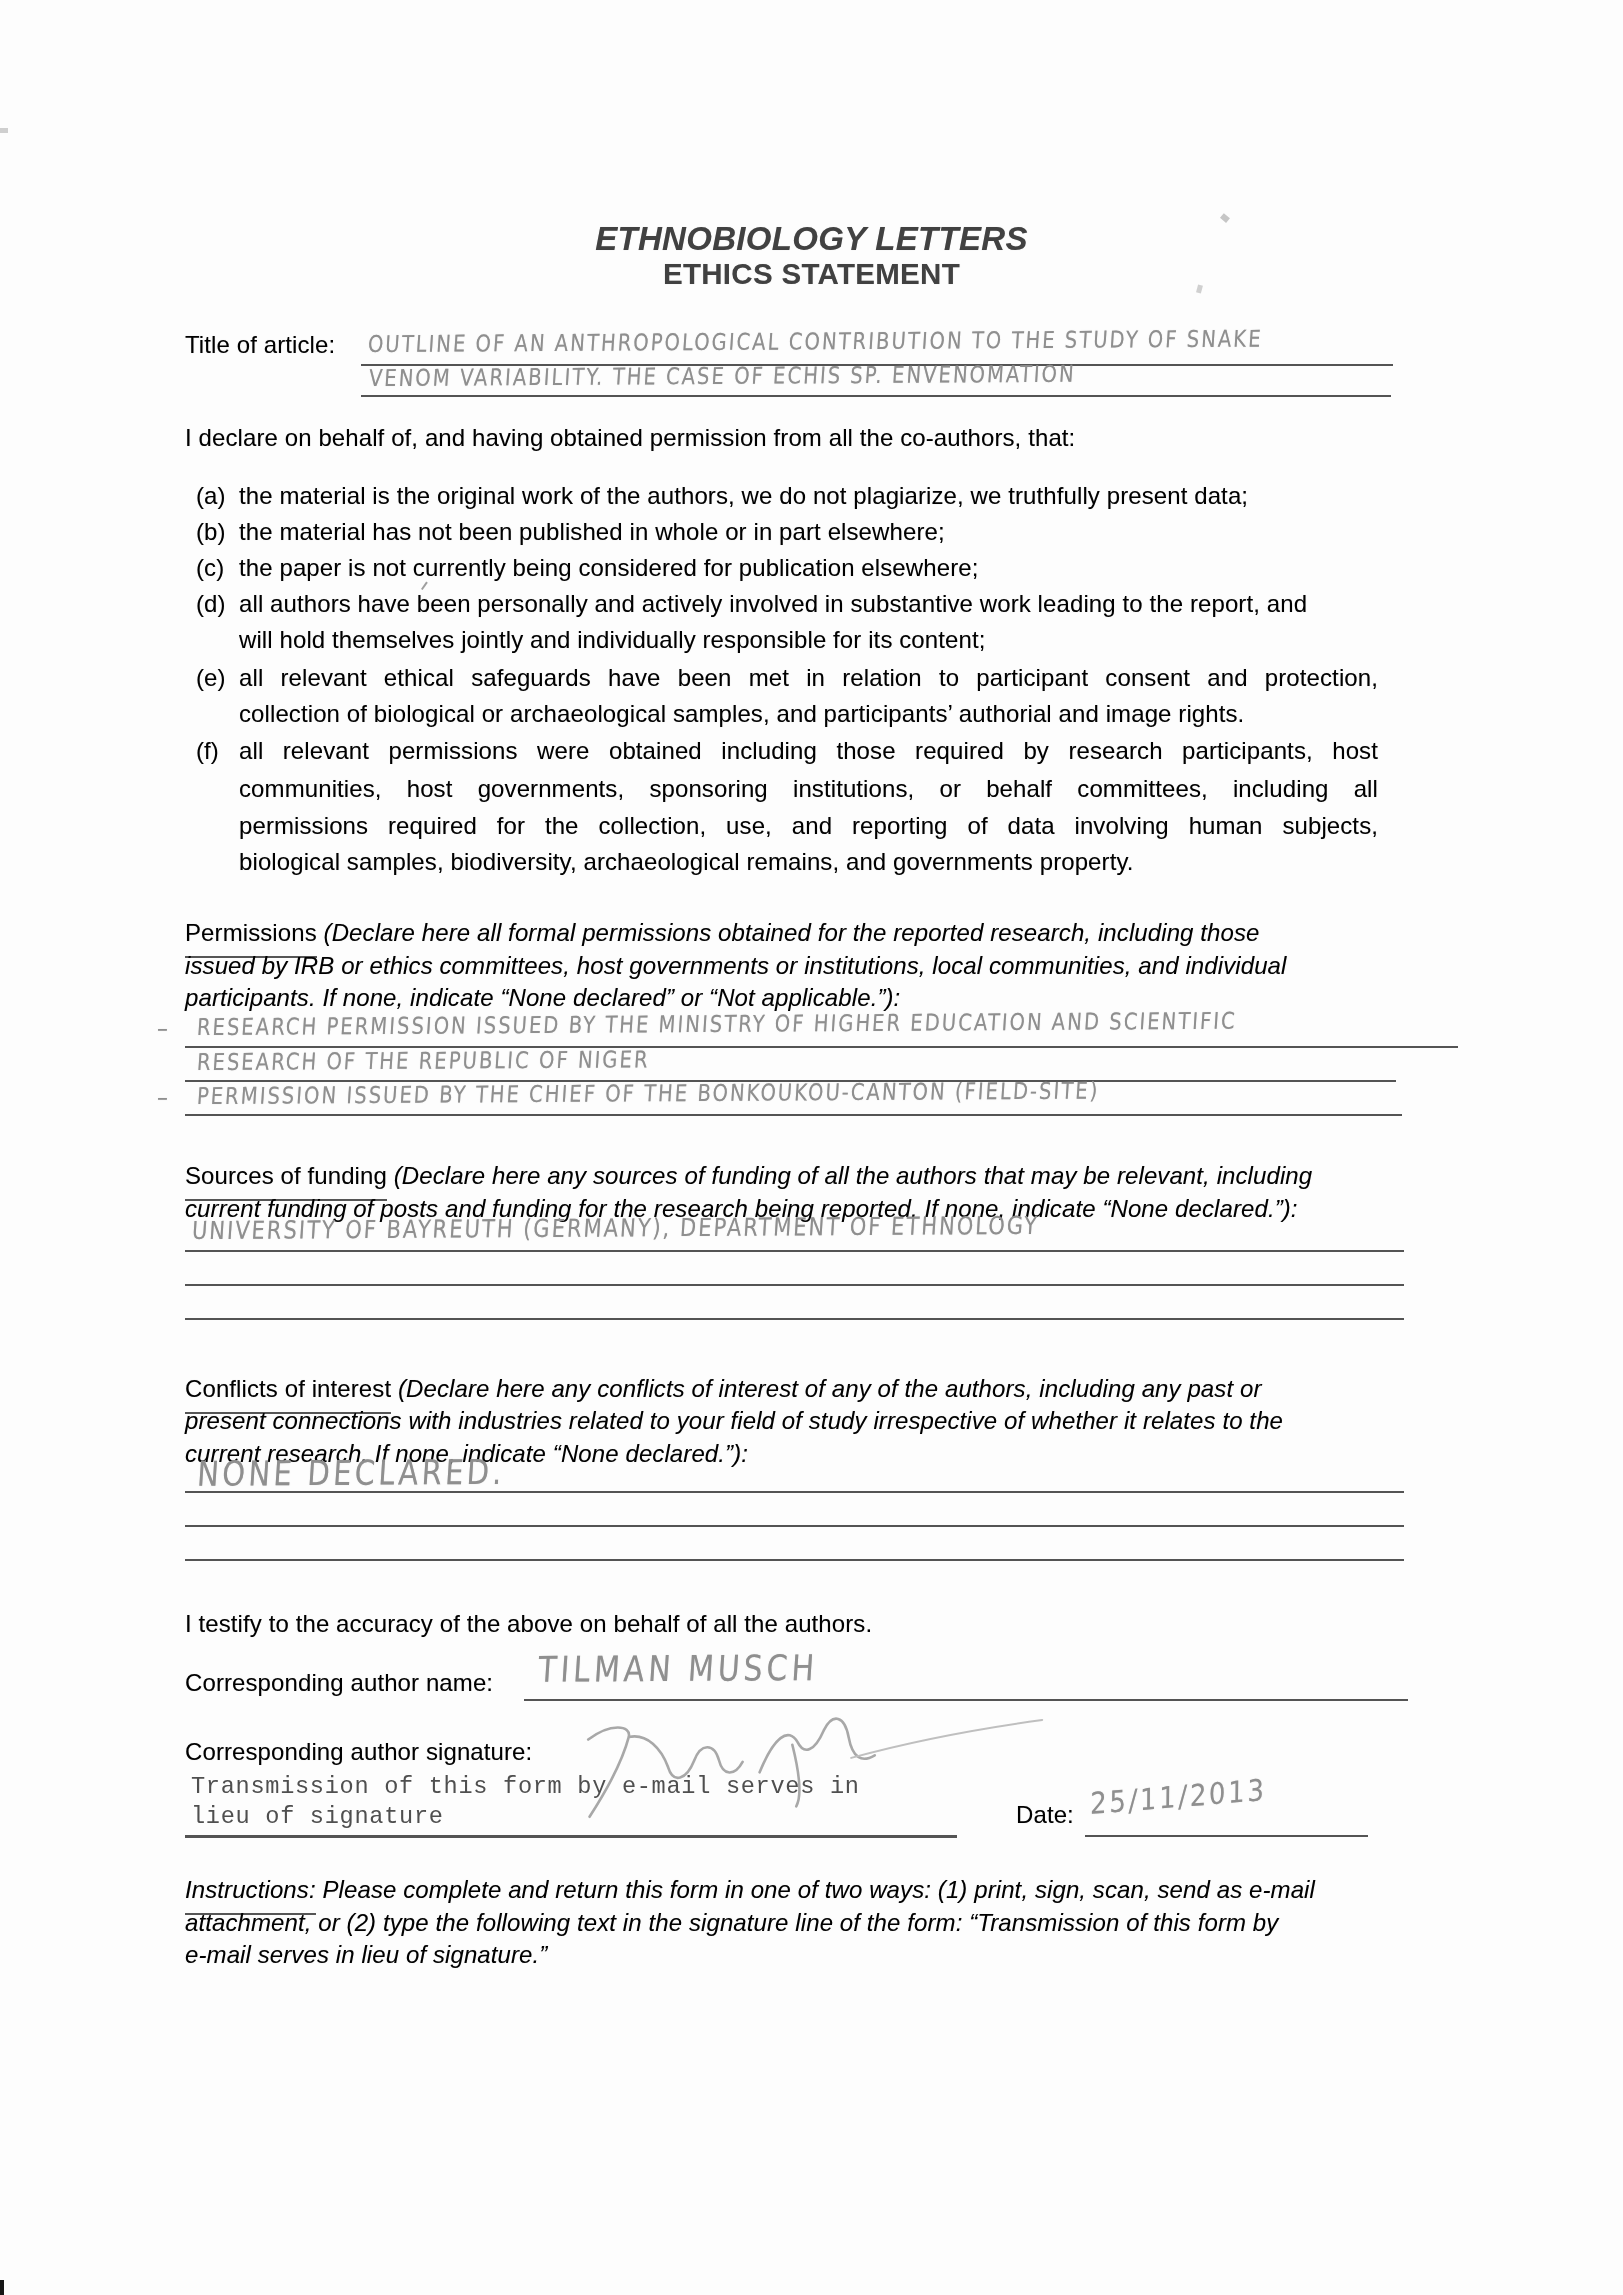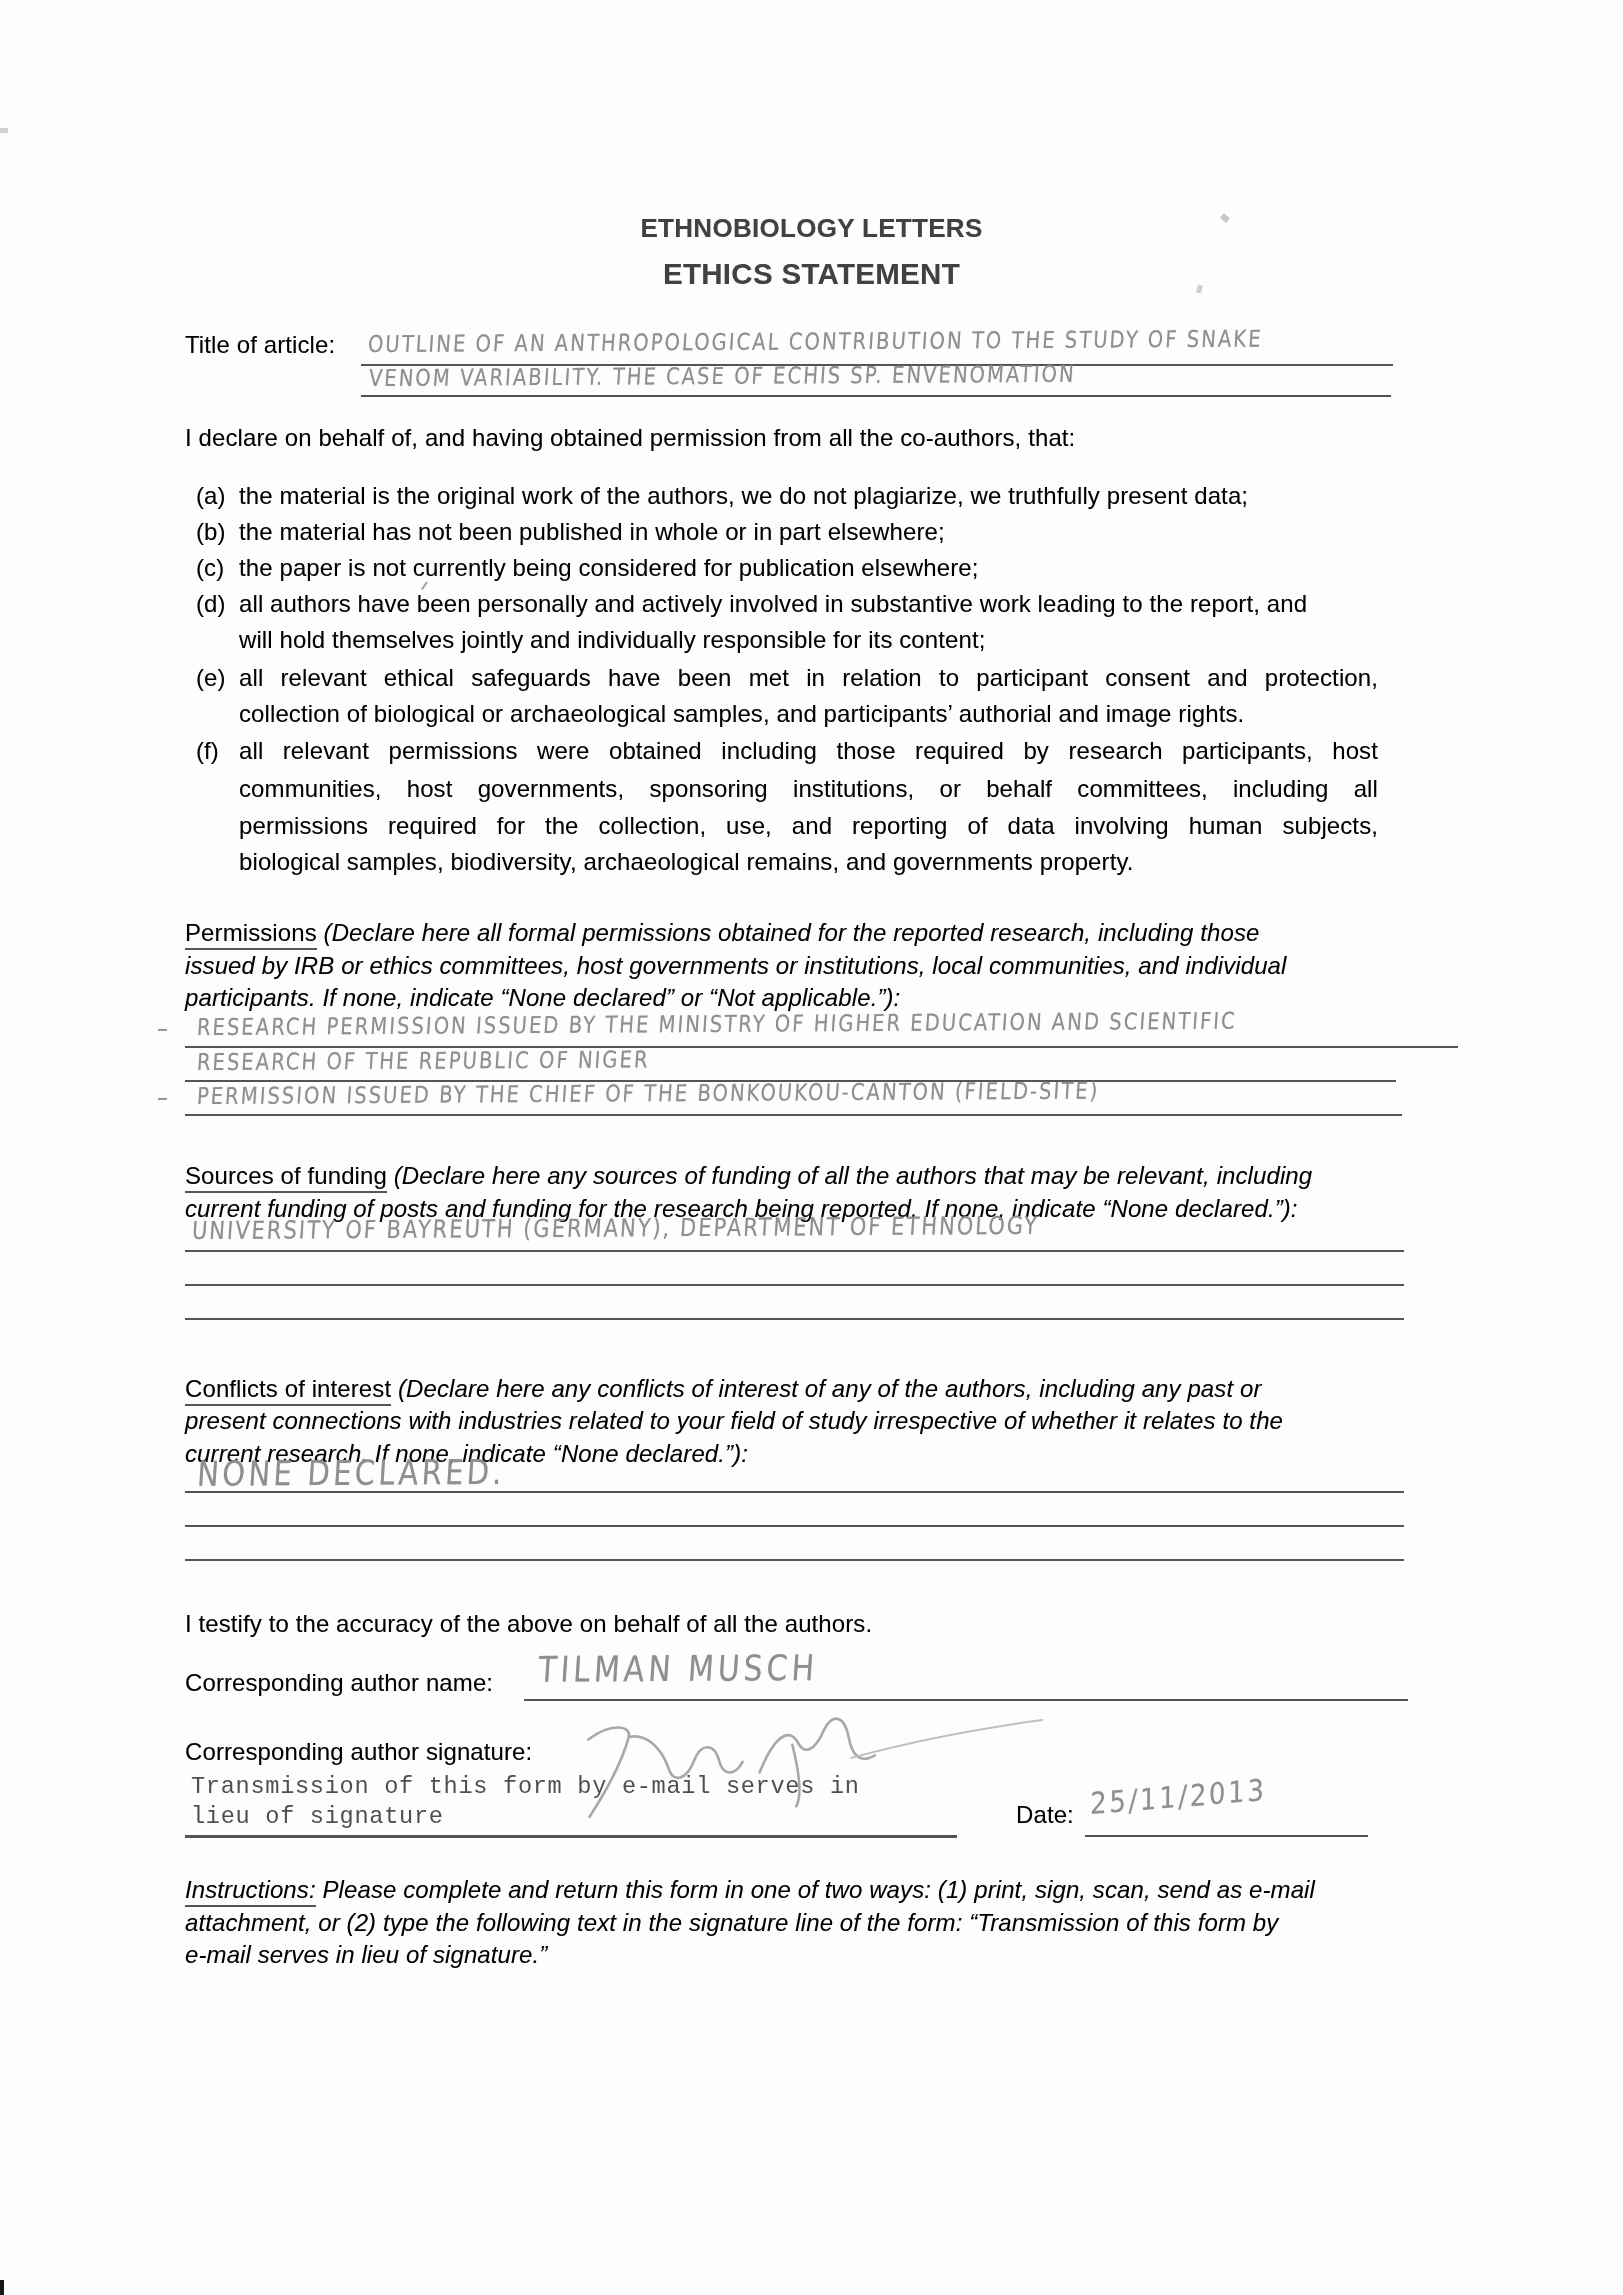--- a/index.html
+++ b/index.html
@@ -1,24 +1,24 @@
 <!DOCTYPE html>
 <html style="font-size:10.5px"><head>
 <meta charset="utf-8">
 <style>
   html,body{margin:0;padding:0;background:#e8e8e8;}
   .page{position:relative;width:1623px;height:2295px;background:#fdfdfd;overflow:hidden;
         font-family:"Liberation Sans",sans-serif;color:#4a4a4a;}
   .line{position:absolute;white-space:nowrap;font-size:24px;color:#000000;
         letter-spacing:0.1px;text-shadow:0 0 0.7px rgba(90,90,90,.35);}
   .center{left:0;width:1623px;text-align:center;}
-  .h1{font-size:26px;font-weight:bold;color:#414141;letter-spacing:0.3px;}
+  .h1{font-size:33px;font-weight:bold;font-style:italic;color:#414141;letter-spacing:0.3px;margin-top:7px;}
   .h2{font-size:29.5px;font-weight:bold;color:#414141;letter-spacing:0.3px;}
   .em{font-style:italic;}
-  .shead{border-bottom:2px solid #555;padding-bottom:2px;}
+  .shead{border-bottom:2px solid #555;padding-bottom:10px;}
   .just{white-space:normal;width:1139px;text-align:justify;text-align-last:justify;}
   .rule{position:absolute;height:2px;background:#545454;}
   .hw{position:absolute;font-family:"DejaVu Sans",sans-serif;color:#8f8f8f;white-space:nowrap;
       letter-spacing:2px;transform:skewX(-4deg) scaleY(1.18) rotate(-.3deg);
       transform-origin:left bottom;text-shadow:0 0 0.7px rgba(150,150,150,.5);}
   .mono{position:absolute;white-space:nowrap;font-family:"Liberation Mono",monospace;
         font-size:23.6px;color:#4f4f4f;letter-spacing:0.7px;}
   .artifact{position:absolute;}
   svg.sig path{fill:none;stroke:#a8a8a8;stroke-width:4;stroke-linecap:round;}
   svg.sig path.flourish{stroke:#bfbfbf;stroke-width:3;}

